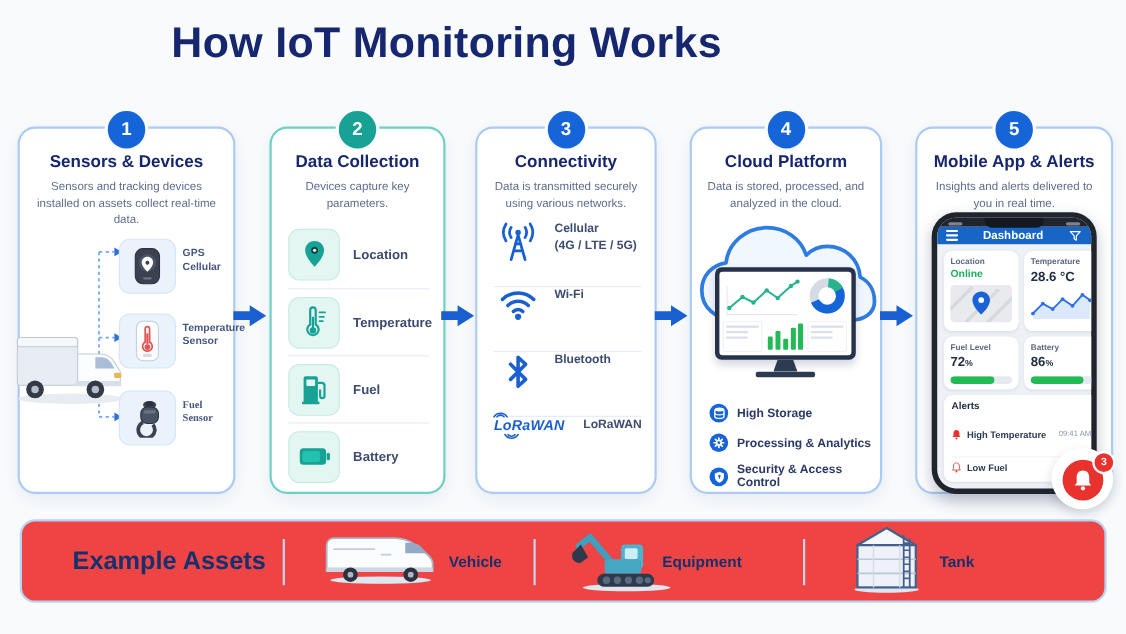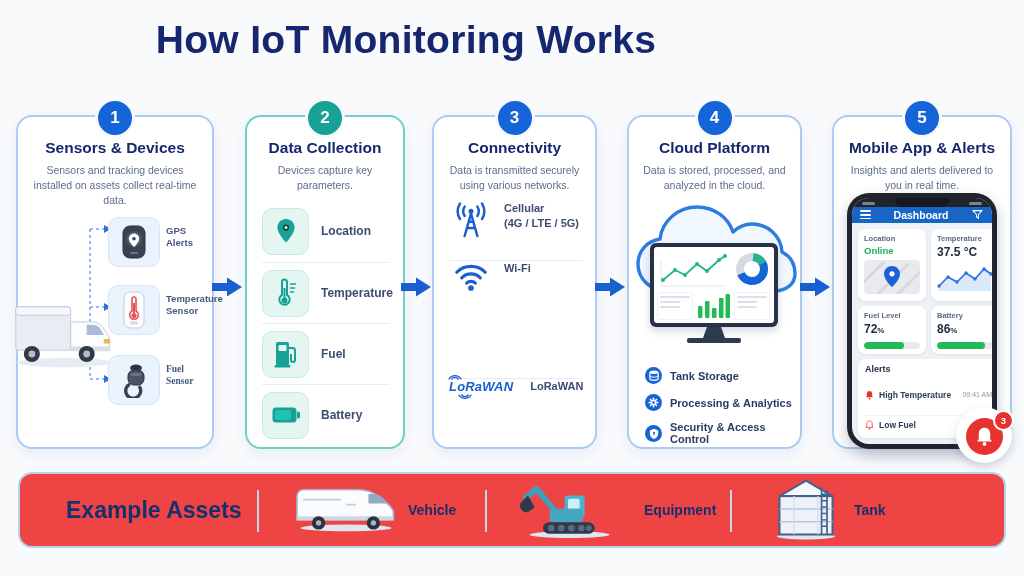--- a/index.html
+++ b/index.html
@@ -119,21 +119,21 @@
 
   <div class="sensor-tile" style="top:100px;">
     <svg width="30" height="36" viewBox="0 0 30 36">
       <rect x="4" y="2" width="22" height="32" rx="7" fill="#3a4252" stroke="#2b313e"></rect>
       <circle cx="15" cy="15" r="8" fill="#4a5365"></circle>
       <path d="M15 9.5 c-3 0-5.2 2.3-5.2 5.2 c0 3.9 5.2 8.3 5.2 8.3 s5.2-4.4 5.2-8.3 c0-2.9-2.2-5.2-5.2-5.2z" fill="#fff"></path>
       <circle cx="15" cy="14.8" r="1.8" fill="#3a4252"></circle>
       <rect x="11" y="28" width="8" height="2" rx="1" fill="#6a7384"></rect>
     </svg>
   </div>
-  <div class="sensor-label" style="top:108px;">GPS Alerts</div>
+  <div class="sensor-label" style="top:108px;">GPS Cellular</div>
 
   <div class="sensor-tile" style="top:168px;">
     <svg width="26" height="38" viewBox="0 0 26 38">
       <rect x="3" y="1" width="20" height="36" rx="6" fill="#fdfdfe" stroke="#c3cede"></rect>
       <path d="M11 8 v12 a4.4 4.4 0 1 0 4 0 V8 a2 2 0 0 0 -4 0z" fill="#fff" stroke="#e25656" stroke-width="1.6"></path>
       <circle cx="13" cy="24.5" r="2.6" fill="#e25656"></circle>
       <rect x="12" y="12" width="2" height="10" fill="#e25656"></rect>
       <rect x="9" y="30.5" width="8" height="3" rx="1" fill="#d4dbe6"></rect>
     </svg>
   </div>
@@ -244,20 +244,28 @@
       <svg width="38" height="30" viewBox="0 0 24 20">
         <path d="M2.5 7.5 a13.4 13.4 0 0 1 19 0" fill="none" stroke="#1a5fd0" stroke-width="2.1" stroke-linecap="round"></path>
         <path d="M5.8 11.2 a8.7 8.7 0 0 1 12.4 0" fill="none" stroke="#1a5fd0" stroke-width="2.1" stroke-linecap="round"></path>
         <path d="M9.1 14.8 a4 4 0 0 1 5.8 0" fill="none" stroke="#1a5fd0" stroke-width="2.1" stroke-linecap="round"></path>
         <circle cx="12" cy="18" r="1.9" fill="#1a5fd0"></circle>
       </svg>
     </div>
     <div class="n-label">Wi-Fi</div>
   </div>
 
+  <div class="n-row sep" style="top:202px;">
+    <div class="n-icon">
+      <svg width="30" height="36" viewBox="0 0 24 28">
+        <path d="M6.5 8.5 L17.5 19.5 L12 24.5 V3.5 L17.5 8.5 L6.5 19.5" fill="none" stroke="#1a5fd0" stroke-width="2.6" stroke-linejoin="round" stroke-linecap="round"></path>
+      </svg>
+    </div>
+    <div class="n-label">Bluetooth</div>
+  </div>
 
   <div class="n-row sep" style="top:261px;">
     <div class="lorawan-logo">
       <svg class="arc-t" width="16" height="9" viewBox="0 0 16 9">
         <path d="M2 8 a7 7 0 0 1 12 0 M4.8 8 a4 4 0 0 1 6.4 0" fill="none" stroke="#1a5fd0" stroke-width="1.4" stroke-linecap="round"></path>
       </svg>
       <span>LoRaWAN</span>
       <svg class="arc-b" width="16" height="9" viewBox="0 0 16 9">
         <path d="M2 8 a7 7 0 0 1 12 0 M4.8 8 a4 4 0 0 1 6.4 0" fill="none" stroke="#1a5fd0" stroke-width="1.4" stroke-linecap="round"></path>
       </svg>
@@ -322,21 +330,21 @@
   </div>
 
   <div class="feat-row" style="top:250px;">
     <div class="feat-icon">
       <svg width="10" height="11" viewBox="0 0 12 13">
         <ellipse cx="6" cy="2.6" rx="5" ry="2.1" fill="#fff"></ellipse>
         <path d="M1 2.6 v7.6 c0 1.2 2.2 2.1 5 2.1 s5 -.9 5 -2.1 V2.6" fill="none" stroke="#fff" stroke-width="1.5"></path>
         <path d="M1 6.4 c0 1.2 2.2 2.1 5 2.1 s5 -.9 5 -2.1" fill="none" stroke="#fff" stroke-width="1.2"></path>
       </svg>
     </div>
-    <div class="feat-label">Tank Storage</div>
+    <div class="feat-label">High Storage</div>
   </div>
   <div class="feat-row" style="top:277px;">
     <div class="feat-icon">
       <svg width="11" height="11" viewBox="0 0 14 14">
         <g fill="#fff">
           <rect x="6" y="0.5" width="2" height="13" rx="1"></rect>
           <rect x="6" y="0.5" width="2" height="13" rx="1" transform="rotate(45 7 7)"></rect>
           <rect x="6" y="0.5" width="2" height="13" rx="1" transform="rotate(90 7 7)"></rect>
           <rect x="6" y="0.5" width="2" height="13" rx="1" transform="rotate(135 7 7)"></rect>
           <circle cx="7" cy="7" r="3.6"></circle>
@@ -388,21 +396,21 @@
           <div class="map-box">
             <svg width="56" height="34" viewBox="0 0 56 34">
               <path d="M-4 26 L20 2 M10 38 L44 4 M30 38 L60 8" stroke="#d6dade" stroke-width="3" fill="none"></path>
               <path d="M28 6 c-4.4 0 -8 3.5 -8 7.9 c0 5.9 8 13.1 8 13.1 s8 -7.2 8 -13.1 c0 -4.4 -3.6 -7.9 -8 -7.9z" fill="#1a62d5"></path>
               <circle cx="28" cy="13.8" r="2.6" fill="#fff"></circle>
             </svg>
           </div>
         </div>
         <div class="ph-tile">
           <div class="ph-label">Temperature</div>
-          <div class="ph-value">37.5 °C</div>
+          <div class="ph-value">28.6 °C</div>
           <svg width="56" height="30" viewBox="0 0 56 30" style="margin-top:3px;">
             <polygon points="2,24 11,15 20,20 29,11 38,17 47,7 54,12 54,29 2,29" fill="#dce9fb"></polygon>
             <polyline points="2,24 11,15 20,20 29,11 38,17 47,7 54,12" fill="none" stroke="#2f6fe4" stroke-width="1.7"></polyline>
             <g fill="#2f6fe4">
               <circle cx="2" cy="24" r="1.7"></circle>
                 <circle cx="11" cy="15" r="1.7"></circle>
                 <circle cx="20" cy="20" r="1.7"></circle>
               <circle cx="29" cy="11" r="1.7"></circle>
                 <circle cx="38" cy="17" r="1.7"></circle>
                 <circle cx="47" cy="7" r="1.7"></circle>
@@ -503,21 +511,21 @@
       <rect x="30" y="54" width="62" height="14" rx="7" fill="#2e3a4c"></rect>
       <g fill="#5a6a80">
         <circle cx="40" cy="61" r="4"></circle>
           <circle cx="52" cy="61" r="4"></circle>
           <circle cx="64" cy="61" r="4"></circle>
           <circle cx="76" cy="61" r="4"></circle>
           <circle cx="85" cy="61" r="3.4"></circle>
       </g>
     </svg>
   </div>
-  <div class="asset-label" style="left:624px;">Equipment</div>
+  <div class="asset-label" style="left:582px;">Equipment</div>
 
   <div class="a-div" style="left:710px;"></div>
 
   <div class="asset-img" style="left:752px;">
     <svg width="68" height="64" viewBox="0 0 74 70">
       <ellipse cx="37" cy="66" rx="32" ry="3.4" fill="#dfe6ef"></ellipse>
       <polygon points="8,22 37,5 66,22" fill="#f4f7fb" stroke="#44608c" stroke-width="2.2" stroke-linejoin="round"></polygon>
       <rect x="8" y="22" width="58" height="42" fill="#eef2f8" stroke="#44608c" stroke-width="2.2"></rect>
       <path d="M8 36 h58 M8 50 h58" stroke="#b9c6d9" stroke-width="1.6"></path>
       <path d="M24 22 v42 M50 22 v42" stroke="#d3dce8" stroke-width="1.4"></path>

